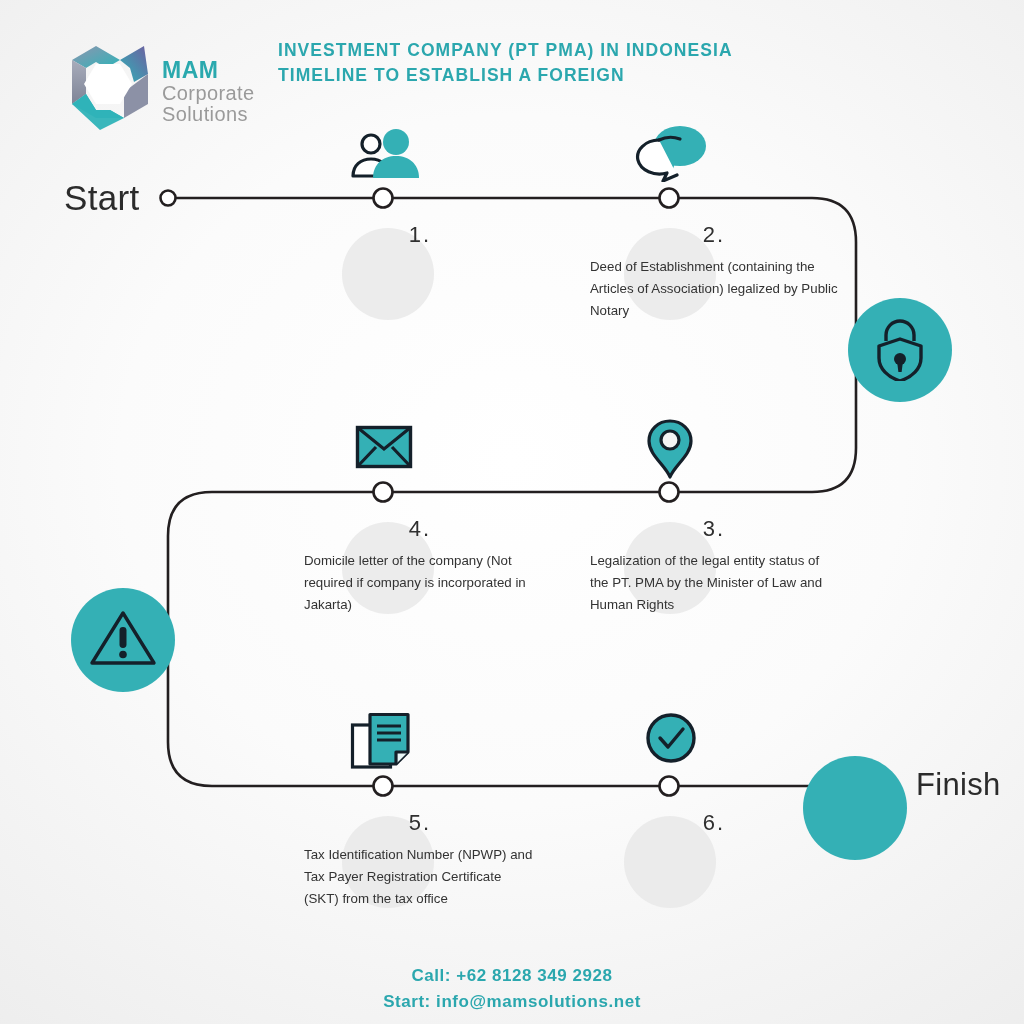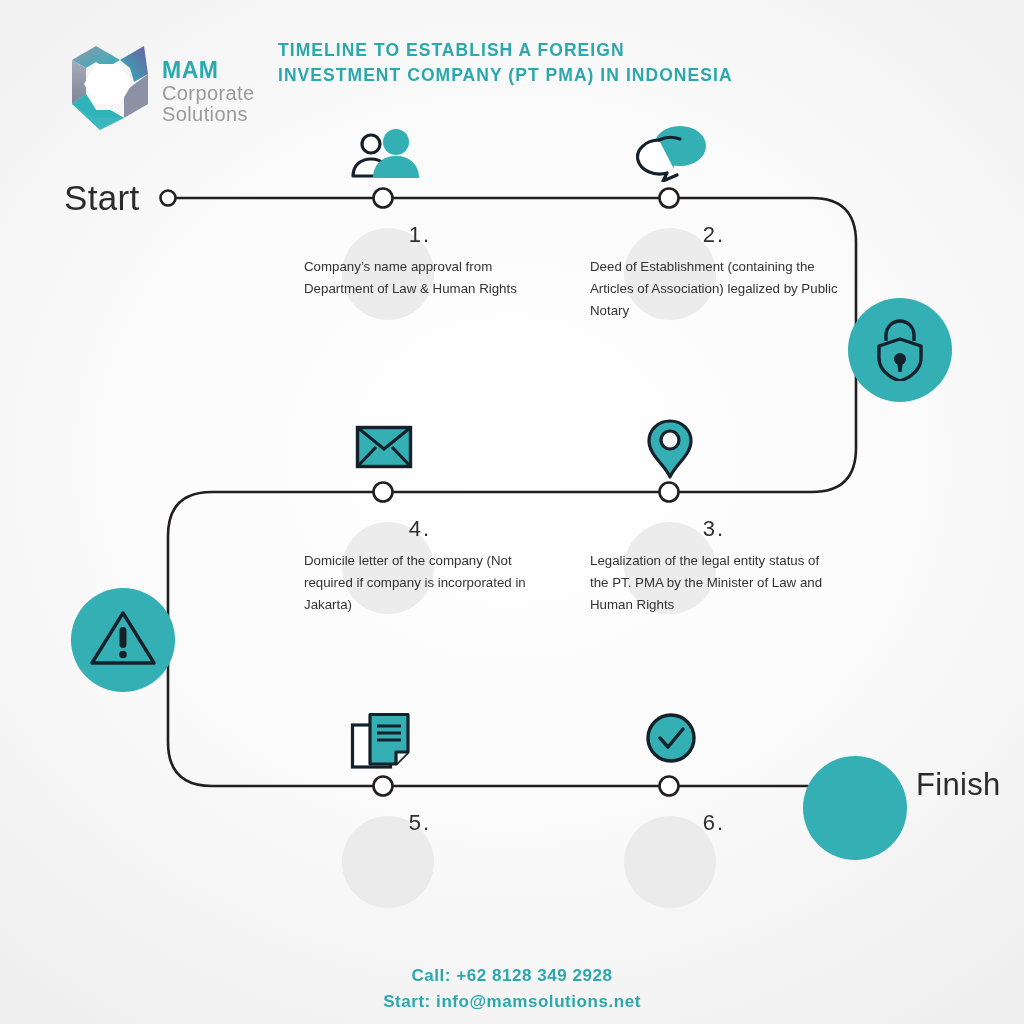--- a/index.html
+++ b/index.html
@@ -103,22 +103,22 @@
       </svg>
     </div>
     <div class="logo-text">
       <div class="logo-mam">MAM</div>
       <div class="logo-sub">Corporate</div>
       <div class="logo-sub">Solutions</div>
     </div>
   </div>
 
   <div class="title">
+    <div>INVESTMENT COMPANY (PT PMA) IN INDONESIA</div>
     <div>TIMELINE TO ESTABLISH A FOREIGN</div>
-    <div>INVESTMENT COMPANY (PT PMA) IN INDONESIA</div>
   </div>
 
   <svg class="track" viewBox="0 0 1024 1024">
     <g fill="none" stroke="#231f20" stroke-width="2.6" stroke-linecap="round">
 
       <path d="M168 198 H812 Q856 198 856 242 V448 Q856 492 812 492 H384"></path>
 
       <path d="M384 492 H212 Q168 492 168 536 V742 Q168 786 212 786 H856"></path>
     </g>
 
@@ -203,21 +203,20 @@
   <div class="nodeicon" style="left:645px;top:712px;width:52px;height:52px;">
     <svg width="52" height="52" viewBox="0 0 52 52">
       <circle cx="26" cy="26" r="23" fill="#34b0b5" stroke="#14202a" stroke-width="3.4"></circle>
       <path d="M15 26 L23 35 L38 17" fill="none" stroke="#14202a" stroke-width="3.4" stroke-linecap="round" stroke-linejoin="round"></path>
     </svg>
   </div>
 
   <div class="step left" style="left:304px;top:222px;">
     <div class="ghost" style="left:38px;top:6px;"></div>
     <div class="num">1.</div>
-    <div class="body">Company’s name approval from Department of Law &amp; Human Rights</div>
   </div>
 
   <div class="step right" style="left:590px;top:222px;">
     <div class="ghost" style="left:34px;top:6px;"></div>
     <div class="num">2.</div>
     <div class="body">Deed of Establishment (containing the Articles of Association) legalized by Public Notary</div>
   </div>
 
   <div class="step right" style="left:590px;top:516px;">
     <div class="ghost" style="left:34px;top:6px;"></div>
@@ -227,20 +226,21 @@
 
   <div class="step left" style="left:304px;top:516px;">
     <div class="ghost" style="left:38px;top:6px;"></div>
     <div class="num">4.</div>
     <div class="body">Domicile letter of the company (Not required if company is incorporated in Jakarta)</div>
   </div>
 
   <div class="step left" style="left:304px;top:810px;">
     <div class="ghost" style="left:38px;top:6px;"></div>
     <div class="num">5.</div>
+    <div class="body">Tax Identification Number (NPWP) and Tax Payer Registration Certificate (SKT) from the tax office</div>
   </div>
 
   <div class="step right" style="left:590px;top:810px;">
     <div class="ghost" style="left:34px;top:6px;"></div>
     <div class="num">6.</div>
   </div>
 
   <div class="footer">
     <div>Call: +62 8128 349 2928</div>
     <div>Start: info@mamsolutions.net</div>

